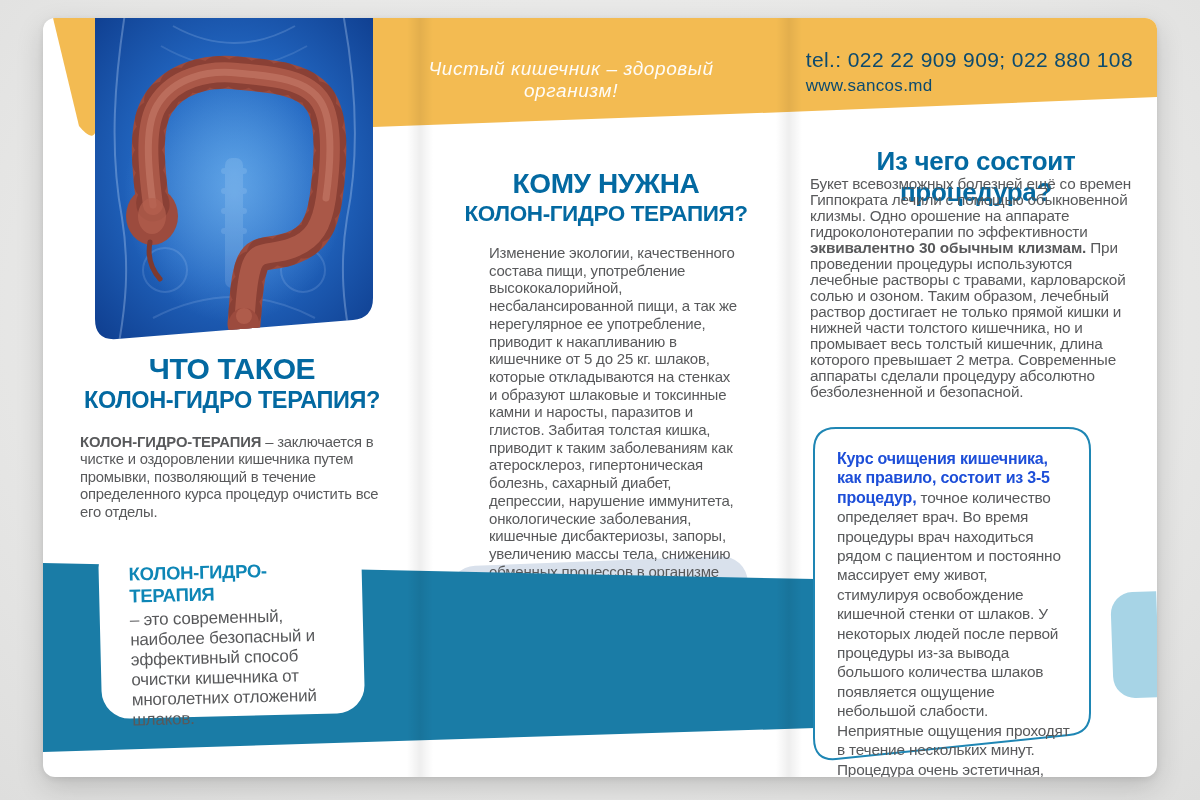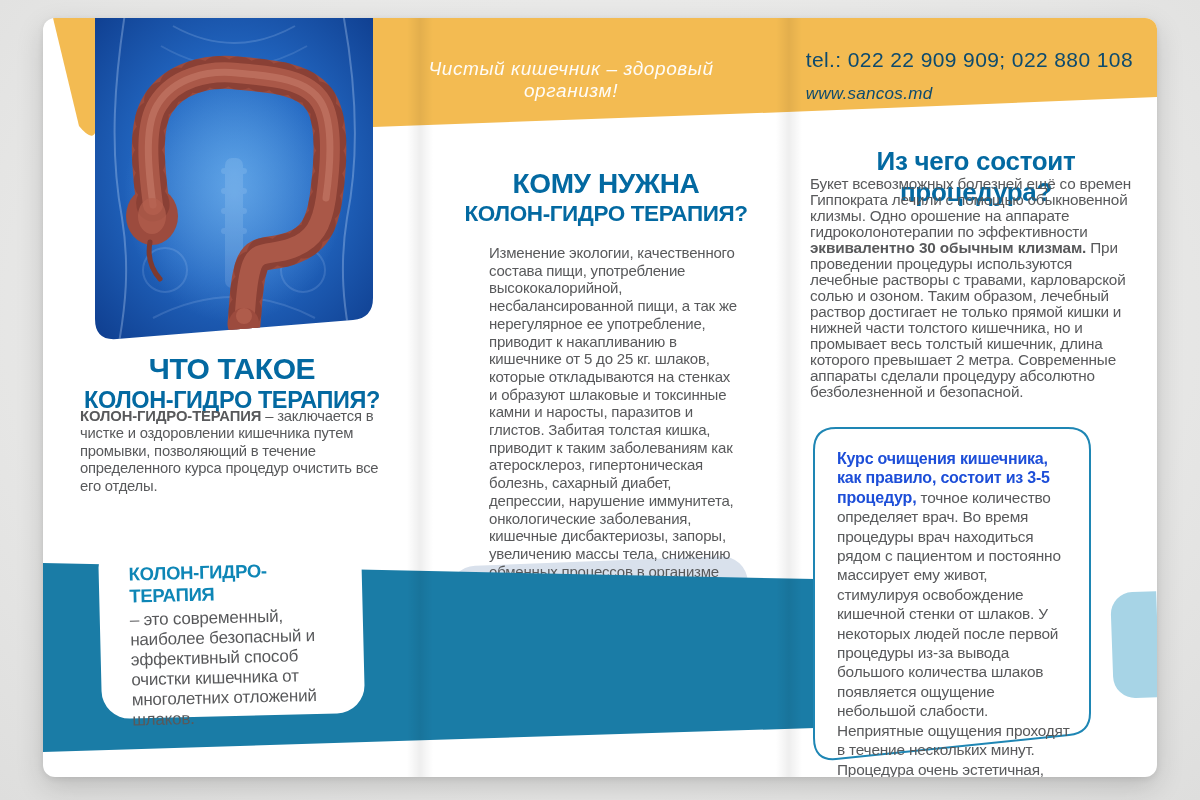--- a/index.html
+++ b/index.html
@@ -21,39 +21,39 @@
   .fold { position:absolute; top:0; width:26px; height:759px; z-index:60; pointer-events:none;
     background:linear-gradient(90deg, rgba(0,0,0,0) 0%, rgba(0,0,0,.065) 50%, rgba(0,0,0,0) 100%); }
   .fold.f1 { left:364px; }
   .fold.f2 { left:733px; }
 
   
   .slogan { position:absolute; left:341px; top:40px; width:374px; text-align:center;
     color:#fff; font-style:italic; font-size:19px; letter-spacing:.6px; z-index:5; opacity:.96; }
   .contact { position:absolute; right:24px; top:30px; text-align:left; color:#0c4a6e; z-index:5; }
   .contact .phone { font-size:21px; letter-spacing:.4px; }
-  .contact .site  { font-size:17px; margin-top:12px; letter-spacing:.3px;font-style:italic; }
+  .contact .site  { font-size:17px; margin-top:4px; letter-spacing:.3px; }
 
   
   .colon-img { position:absolute; left:52px; top:0; width:278px; height:323px; z-index:4; }
 
   
   .panel-title { position:absolute; text-align:center; color:#0369a1; font-weight:bold; z-index:5;
                  letter-spacing:-.4px; }
   .pt-left  { left:18px;  top:334px; width:342px; }
   .pt-left  .l1 { font-size:30px; line-height:34px; }
   .pt-left  .l2 { font-size:23.5px; line-height:28px; }
   .pt-mid   { left:390px; top:150px; width:346px; }
   .pt-mid   .l1 { font-size:28px; line-height:32px; }
   .pt-mid   .l2 { font-size:22.5px; line-height:27px; }
   .pt-right { left:765px; top:128px; width:336px; font-size:26px; letter-spacing:-.3px; }
 
   
   .body-text { position:absolute; color:#58595b; z-index:5; letter-spacing:-.2px; }
-  .bt-left { left:37px; top:390px; width:306px; font-size:14.8px; line-height:17.4px; }
+  .bt-left { left:37px; top:416px; width:306px; font-size:14.8px; line-height:17.4px; }
   .bt-left b { color:#58595b; }
   .bt-mid  { left:446px; top:226px; width:252px; font-size:15px; line-height:17.7px; }
   .bt-right{ left:767px; top:158px; width:322px; font-size:15.3px; line-height:16px; }
   .body-text b { letter-spacing:-.1px; }
 
   
   .teal-band { position:absolute; left:0; top:0; width:772px; height:759px; z-index:6;
     background:#1a7ca6;
     clip-path: polygon(0 545px, 772px 561px, 772px 710px, 0 734px); }
 

